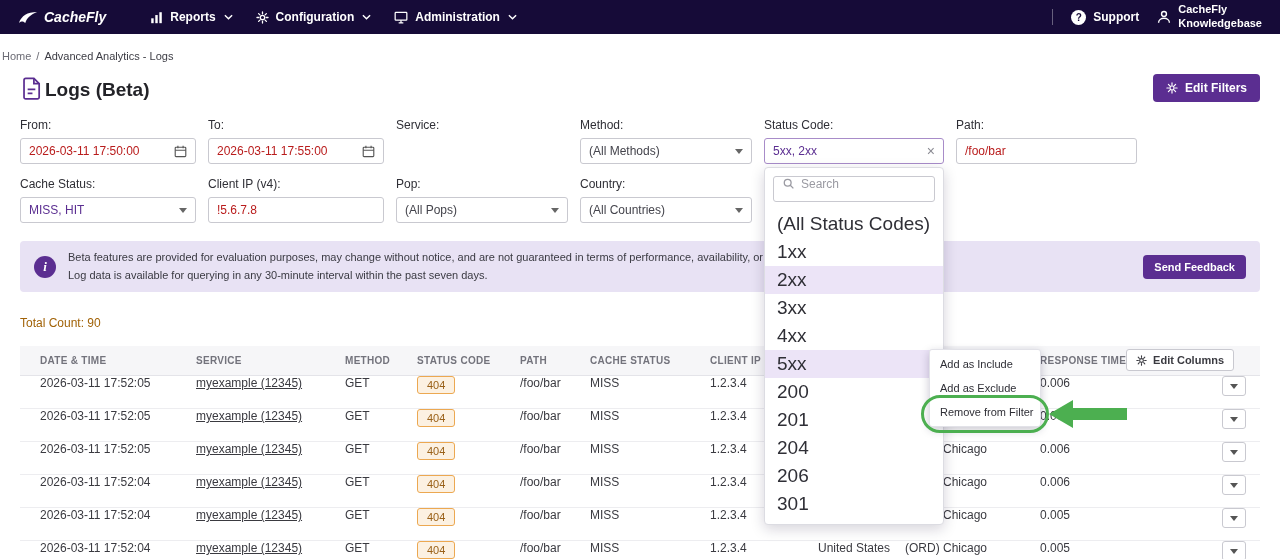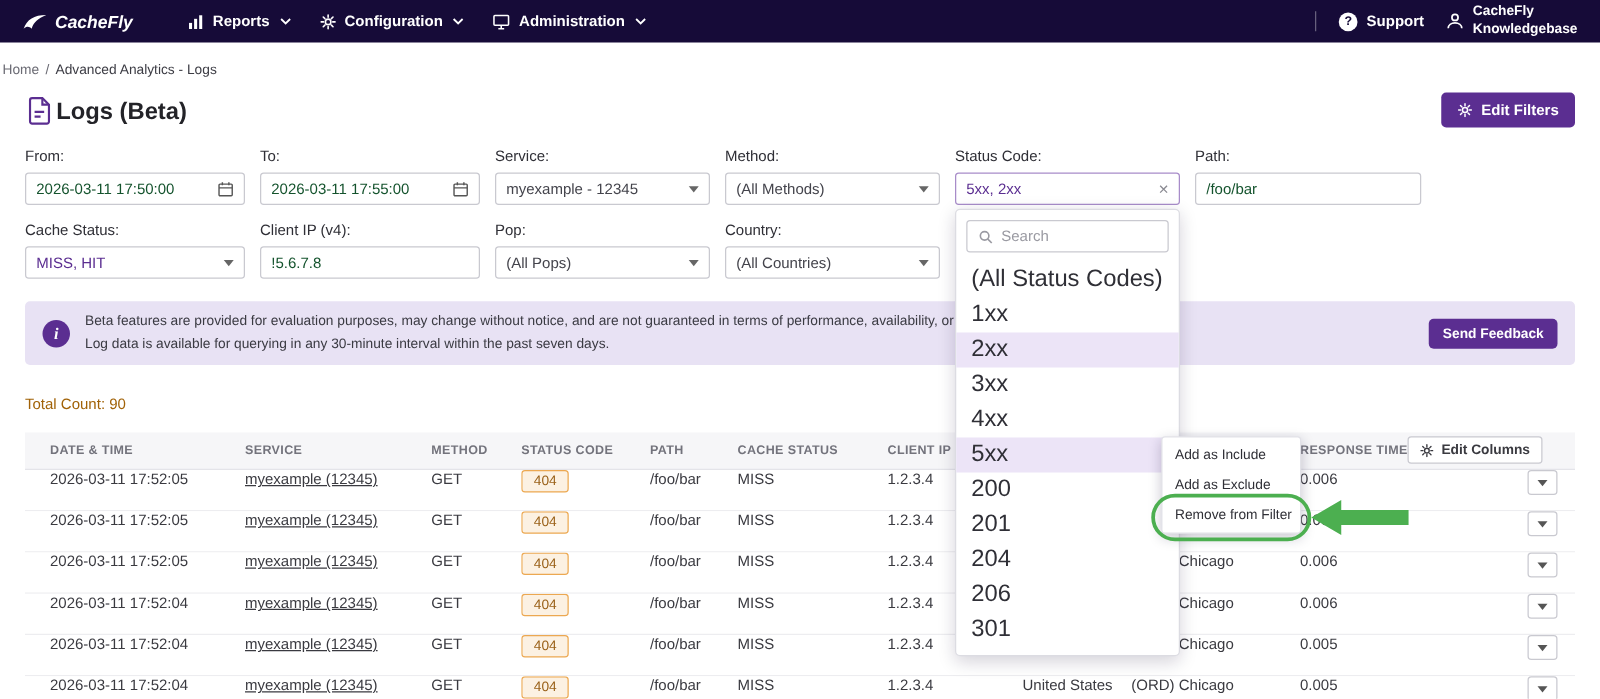--- a/index.html
+++ b/index.html
@@ -25,21 +25,21 @@
   .page-title{font-size:19px;font-weight:bold;color:#232328}
   .btn-purple{background:#5b2e91;color:#fff;border:none;border-radius:4px;font-size:12px;font-weight:bold;
     padding:7px 13px;display:inline-flex;align-items:center;gap:7px;cursor:pointer;font-family:inherit}
   .btn-purple.small{font-size:11px;padding:6px 11px}
 
   
   .filters{margin:16px 20px 0;display:grid;grid-template-columns:176px 176px 172px 172px 180px 181px;column-gap:12px;row-gap:13px}
   .field label{display:block;font-size:12px;color:#2f2f36;margin-bottom:6px}
   .control{height:26px;border:1px solid #c9c9d0;border-radius:3px;background:#fff;display:flex;align-items:center;
     padding:0 8px;font-size:12px;color:#44444c;justify-content:space-between;gap:6px;cursor:pointer}
-  .control input{border:none;outline:none;flex:1;font-size:12px;color:#14532d;font-family:inherit;min-width:0;background:transparent}
+  .control input{border:none;outline:none;flex:1;font-size:12px;color:#b91c1c;font-family:inherit;min-width:0;background:transparent}
   .control.focused{border-color:#a88cc9}
   .caret{width:0;height:0;border-left:4px solid transparent;border-right:4px solid transparent;border-top:5px solid #666;flex:none}
   .caret.dark{border-top-color:#555}
   .multival{color:#5b2e91;overflow:hidden;white-space:nowrap}
   .clear-x{color:#8a8a92;font-size:14px;line-height:1;cursor:pointer;flex:none}
   .cal{color:#555;flex:none;cursor:pointer}
 
   
   .banner{margin:18px 20px 0;background:#e8e2f4;border-radius:4px;padding:8px 14px;display:flex;align-items:center;gap:12px}
   .info-circle{flex:none;width:22px;height:22px;border-radius:50%;background:#5b2e91;color:#fff;font-size:13px;font-weight:bold;
@@ -71,21 +71,21 @@
   .svc-link{text-decoration:underline;cursor:pointer}
   .badge{display:inline-block;border:1px solid #eca851;background:#fcf1e2;color:#9a6119;font-size:11px;padding:2px 9px;border-radius:3px}
   .row-caret{width:24px;height:20px;border:1px solid #c9c9d0;border-radius:3px;background:#fff;display:flex;align-items:center;justify-content:center;cursor:pointer}
   .btn-white{background:#fff;border:1px solid #c9c9d0;border-radius:3px;font-size:11px;color:#2f2f36;font-weight:bold;
     padding:4px 9px;display:inline-flex;align-items:center;gap:6px;cursor:pointer;font-family:inherit}
   .edit-cols{position:absolute;right:26px;top:3px;color:#3a3a40}
 
   
   .dd-panel{position:absolute;left:764px;top:167px;width:180px;background:#fff;border:1px solid #dcdce2;border-radius:4px;
     box-shadow:0 4px 14px rgba(20,10,50,.18);z-index:40;padding-bottom:6px}
-  .dd-search{margin:8px 8px 6px;height:26px;border:1px solid #c9c9d0;border-radius:3px;display:flex;align-items:center;padding:0 8px;gap:6px}
+  .dd-search{margin:8px 8px 6px;height:26px;border:1px solid #c9c9d0;border-radius:3px;display:flex;align-items:flex-start;padding:0 8px;gap:6px}
   .dd-search input{border:none;outline:none;flex:1;font-size:12px;color:#555;min-width:0;font-family:inherit}
   .dd-search input::placeholder{color:#9a9aa2}
   .mag{color:#9a9aa2;flex:none}
   .dd-list{padding-top:2px}
   .dd-item{padding:0 12px;height:28px;display:flex;align-items:center;font-size:19px;color:#2f2f36;cursor:pointer;white-space:nowrap}
   .dd-item.selected{background:#ece4f7}
 
   
   .ctx-menu{position:absolute;left:929px;top:349px;width:112px;background:#fff;border:1px solid #e2e2e8;border-radius:3px;
     box-shadow:0 3px 10px rgba(20,10,50,.22);z-index:50;padding:2px 0}
@@ -229,24 +229,20 @@
     <label>To:</label>
     <div class="control">
       <input value="2026-03-11 17:55:00" style="">
       <svg class="ic cal" viewBox="0 0 16 16" width="13" height="13">
           <use href="#i-cal"></use>
         </svg>
     </div>
   </div>
   <div class="field">
     <label>Service:</label>
-    <div class="control">
-      <span>myexample - 12345</span>
-      <span class="caret"></span>
-    </div>
   </div>
   <div class="field">
     <label>Method:</label>
     <div class="control">
       <span>(All Methods)</span>
       <span class="caret"></span>
     </div>
   </div>
   <div class="field">
     <label>Status Code:</label>

